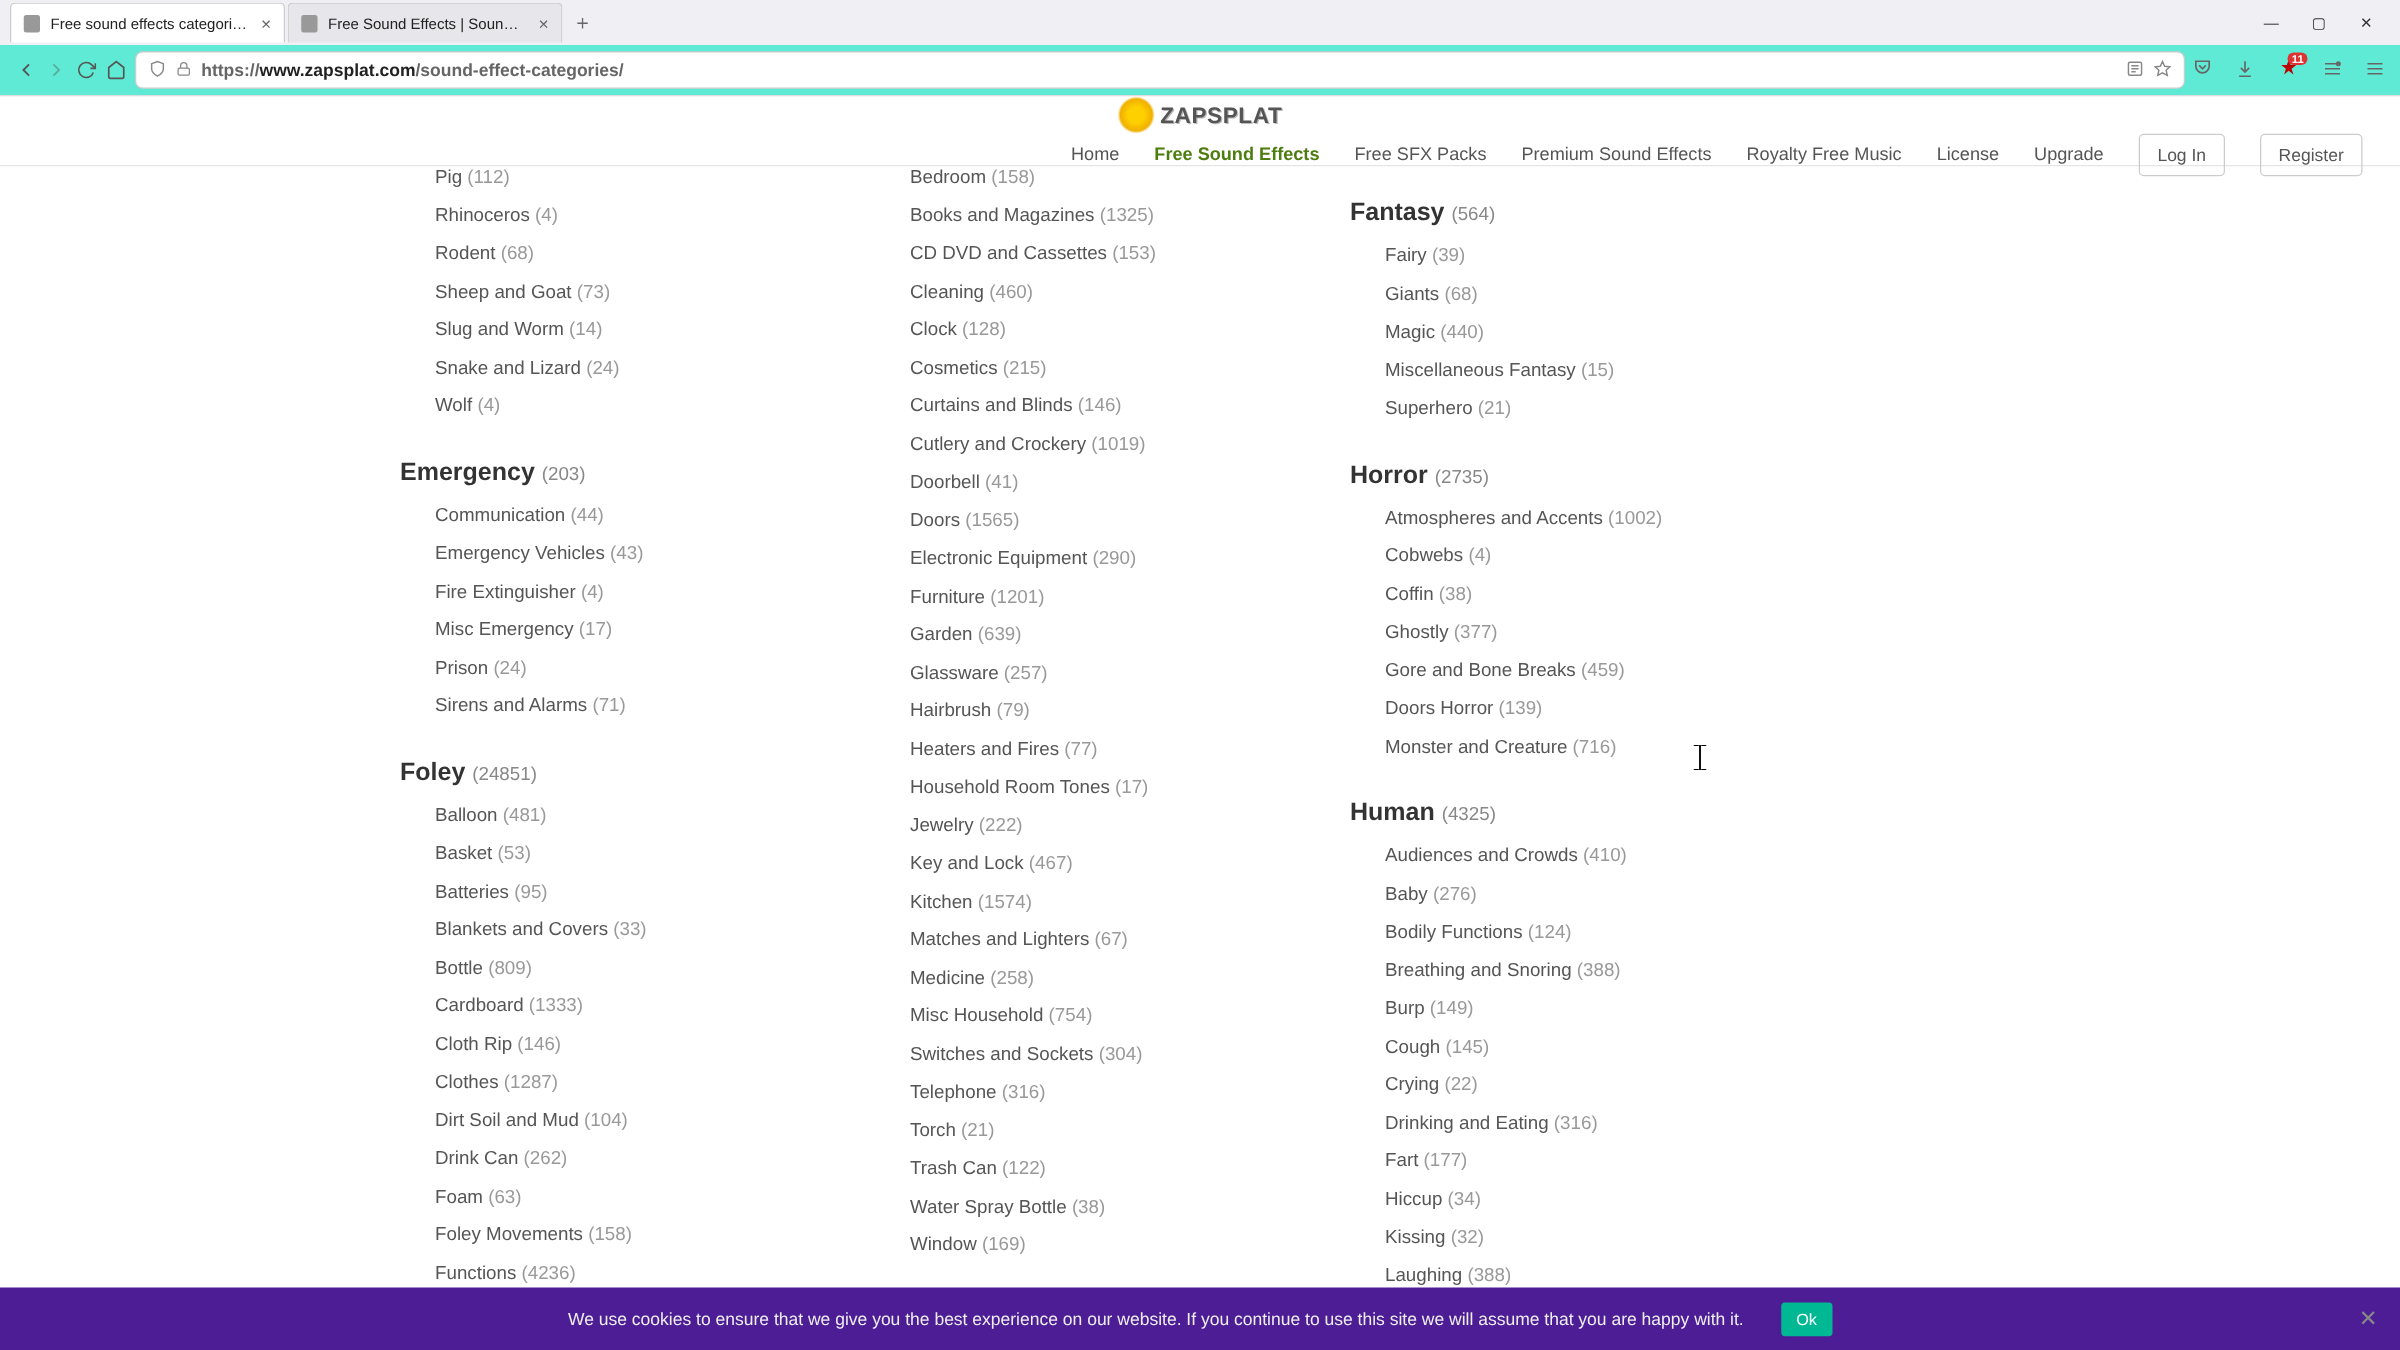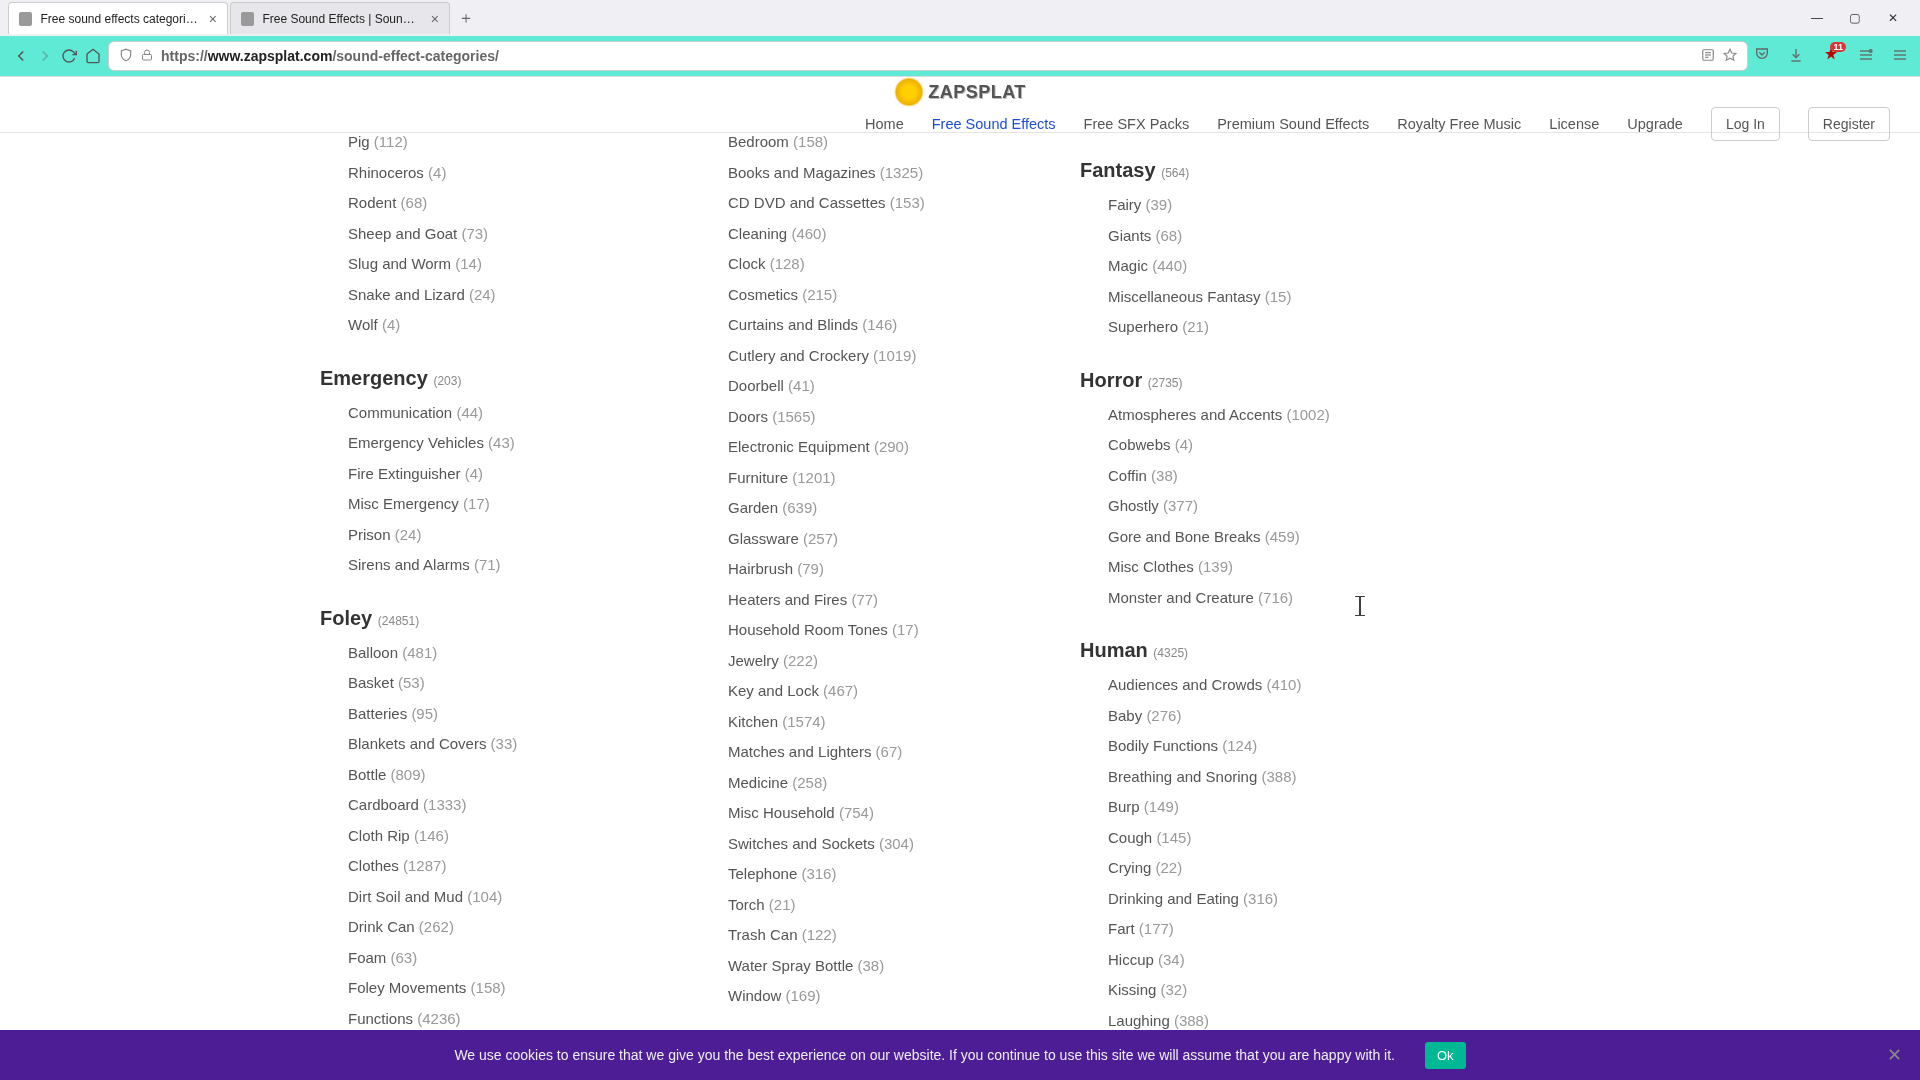--- a/index.html
+++ b/index.html
@@ -26,32 +26,32 @@
 .ext-badge { position:relative; }
 .ext-badge .dot { position:absolute; top:-4px; right:-6px; background:#d33; color:#fff; font-size:9px; padding:0 3px; border-radius:6px; }
 
 
 .site-header { display:flex; align-items:center; height: 56px; border-bottom: 1px solid #e5e5e5; padding: 0 30px; flex-direction: column; }
 .logo { display:flex; align-items:center; gap:4px; }
 .logo-mark { width: 30px; height: 30px; background: radial-gradient(circle, #ffd000 30%, #f0b000 60%, transparent 70%); border-radius: 50%; position:relative; }
 .logo-text { font-weight: bold; font-size: 18px; color: #555; letter-spacing: 0.5px; text-shadow: 1px 1px 0 #bbb; }
 .nav { margin-left:auto; display:flex; align-items:center; gap:28px; font-size:14.5px; color:#555; }
 .nav-item { cursor:pointer; }
-.nav-item.active { color:#1d4ed8; font-weight:400; }
+.nav-item.active { color:#4d7c0f; font-weight:700; }
 .btn-outline { border:1px solid #ccc; border-radius:4px; padding:8px 14px; cursor:pointer; font-size:14px; color:#555; }
 
 
 .content { display:flex; padding: 0 40px; height: calc(1080px - 36px - 40px - 56px - 50px); overflow:hidden; }
 .col { flex:1; padding: 0 20px; }
 .col1 { margin-left: 260px; max-width: 380px; }
 .col2 { max-width: 380px; }
 .col3 { max-width: 380px; }
 
 .cat-head { font-size: 20px; font-weight: bold; color: #333; margin-top: 26px; margin-bottom: 8px; }
-.cat-head .count { font-weight: normal; font-size: 12px; color: #888; }
+.cat-head .count { font-weight: normal; font-size: 15px; color: #888; }
 .sub-list { padding-left: 28px; }
 .sub-item { font-size: 15px; line-height: 1.5; padding: 4px 0; color: #555; cursor:pointer; }
 .sub-item .scount { color: #999; }
 
 
 .cookie-bar { position:absolute; bottom:0; left:0; right:0; height:50px; background:#4c1d95; color:#eee; display:flex; align-items:center; justify-content:center; font-size:14px; gap:14px; }
 .cookie-ok { background:#00b894; color:#fff; border:none; padding:6px 12px; border-radius:3px; cursor:pointer; font-size:13px;margin-left:16px; }
 .cookie-close { position:absolute; right:18px; color:#888; font-size:18px; cursor:pointer; }
 
 .cursor { position:absolute; pointer-events:none; }
@@ -269,21 +269,21 @@
         <div class="sub-item"><span>Miscellaneous Fantasy</span> <span class="scount">(15)</span></div>
         <div class="sub-item"><span>Superhero</span> <span class="scount">(21)</span></div>
       </div>
       <div class="cat-head"><span>Horror</span> <span class="count">(2735)</span></div>
       <div class="sub-list">
         <div class="sub-item"><span>Atmospheres and Accents</span> <span class="scount">(1002)</span></div>
         <div class="sub-item"><span>Cobwebs</span> <span class="scount">(4)</span></div>
         <div class="sub-item"><span>Coffin</span> <span class="scount">(38)</span></div>
         <div class="sub-item"><span>Ghostly</span> <span class="scount">(377)</span></div>
         <div class="sub-item"><span>Gore and Bone Breaks</span> <span class="scount">(459)</span></div>
-        <div class="sub-item"><span>Misc Clothes</span> <span class="scount">(139)</span></div>
+        <div class="sub-item"><span>Doors Horror</span> <span class="scount">(139)</span></div>
         <div class="sub-item"><span>Monster and Creature</span> <span class="scount">(716)</span></div>
       </div>
       <div class="cat-head"><span>Human</span> <span class="count">(4325)</span></div>
       <div class="sub-list">
         <div class="sub-item"><span>Audiences and Crowds</span> <span class="scount">(410)</span></div>
         <div class="sub-item"><span>Baby</span> <span class="scount">(276)</span></div>
         <div class="sub-item"><span>Bodily Functions</span> <span class="scount">(124)</span></div>
         <div class="sub-item"><span>Breathing and Snoring</span> <span class="scount">(388)</span></div>
         <div class="sub-item"><span>Burp</span> <span class="scount">(149)</span></div>
         <div class="sub-item"><span>Cough</span> <span class="scount">(145)</span></div>

